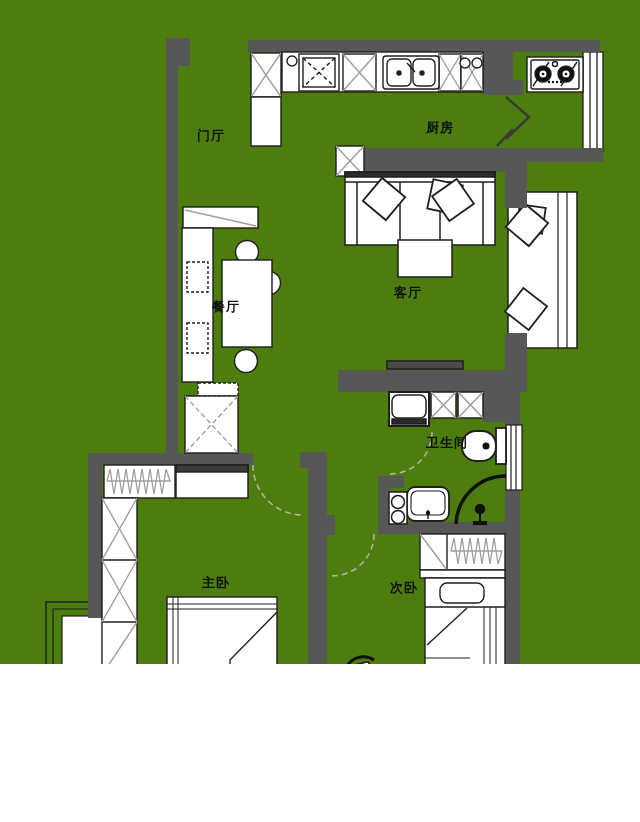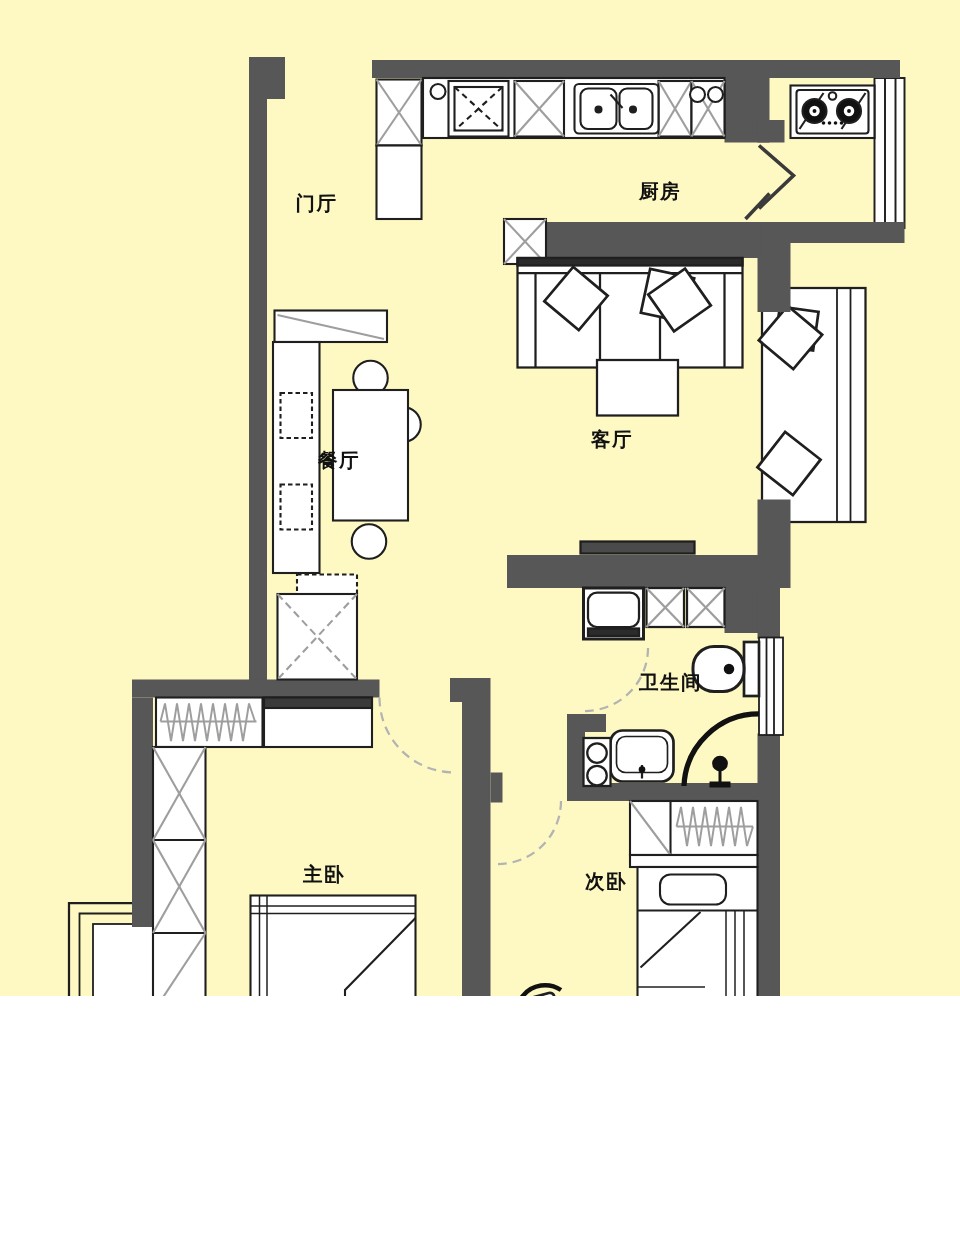--- a/index.html
+++ b/index.html
@@ -1,16 +1,16 @@
 <!DOCTYPE html>
 <html><head>
 <meta charset="utf-8">
 <style>
   html,body{margin:0;padding:0;background:#fff;}
-  #plan{position:relative;width:640px;height:664px;background:#fef9c3;overflow:hidden;
+  #plan{position:relative;width:640px;height:664px;background:#4d7c0f;overflow:hidden;
         font-family:Liberation Sans, sans-serif;}
   #plan svg{position:absolute;left:0;top:0;}
   .room-label{position:absolute;transform:translate(-50%,-50%);
       font-size:13px;font-weight:bold;color:#111;letter-spacing:1px;white-space:nowrap;}
 </style>
 </head>
 <body>
 
 <div id="plan">
 <svg width="640" height="822" viewBox="0 0 640 822">
@@ -294,16 +294,16 @@
     <path d="M253,465 A50,50 0 0 0 303,515"></path>
     <path d="M432,432 A42,42 0 0 1 390,474"></path>
     <path d="M374,534 A42,42 0 0 1 332,576"></path>
   </g>
 </svg>
 
   <div class="room-label" style="left:211px;top:136px">门厅</div>
   <div class="room-label" style="left:440px;top:128px">厨房</div>
   <div class="room-label" style="left:226px;top:307px">餐厅</div>
   <div class="room-label" style="left:408px;top:293px">客厅</div>
-  <div class="room-label" style="left:447px;top:455px">卫生间</div>
+  <div class="room-label" style="left:447px;top:443px">卫生间</div>
   <div class="room-label" style="left:216px;top:583px">主卧</div>
   <div class="room-label" style="left:404px;top:588px">次卧</div>
 </div>
 
 </body></html>

